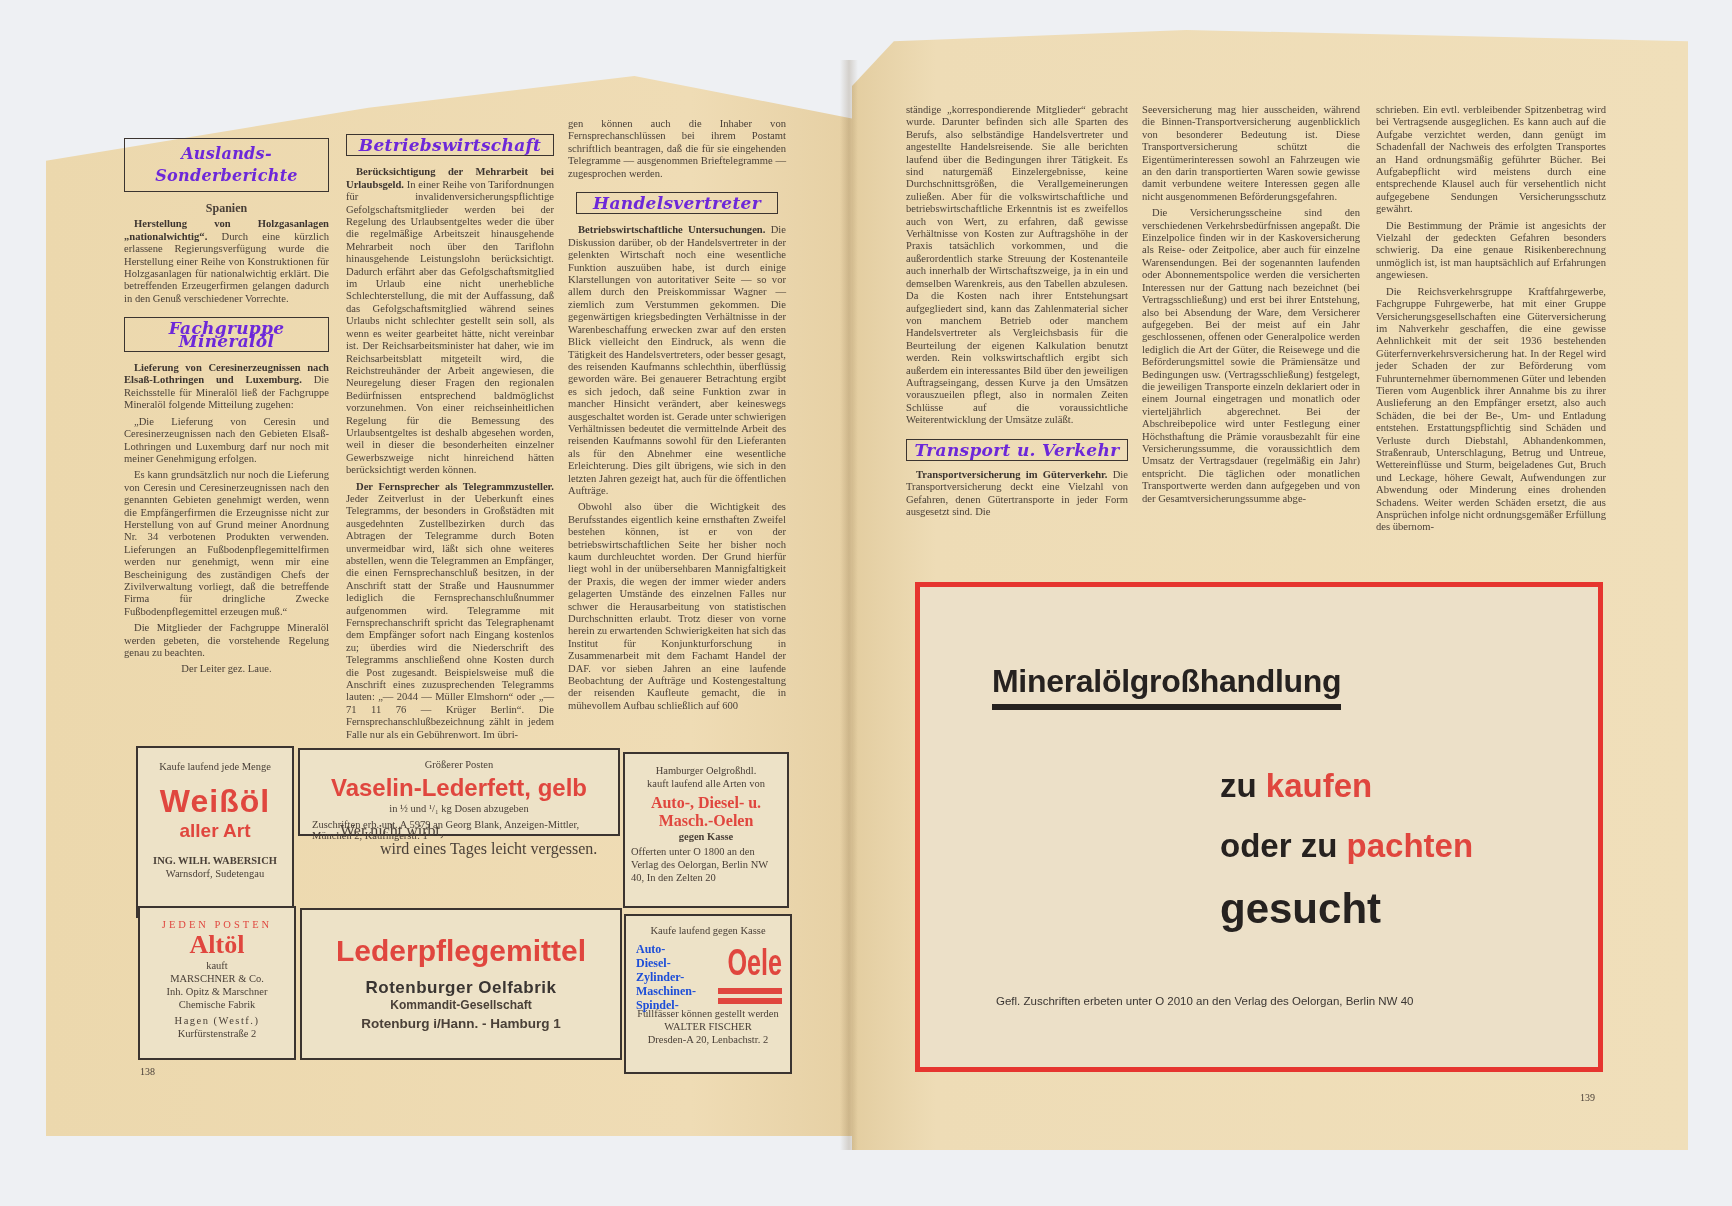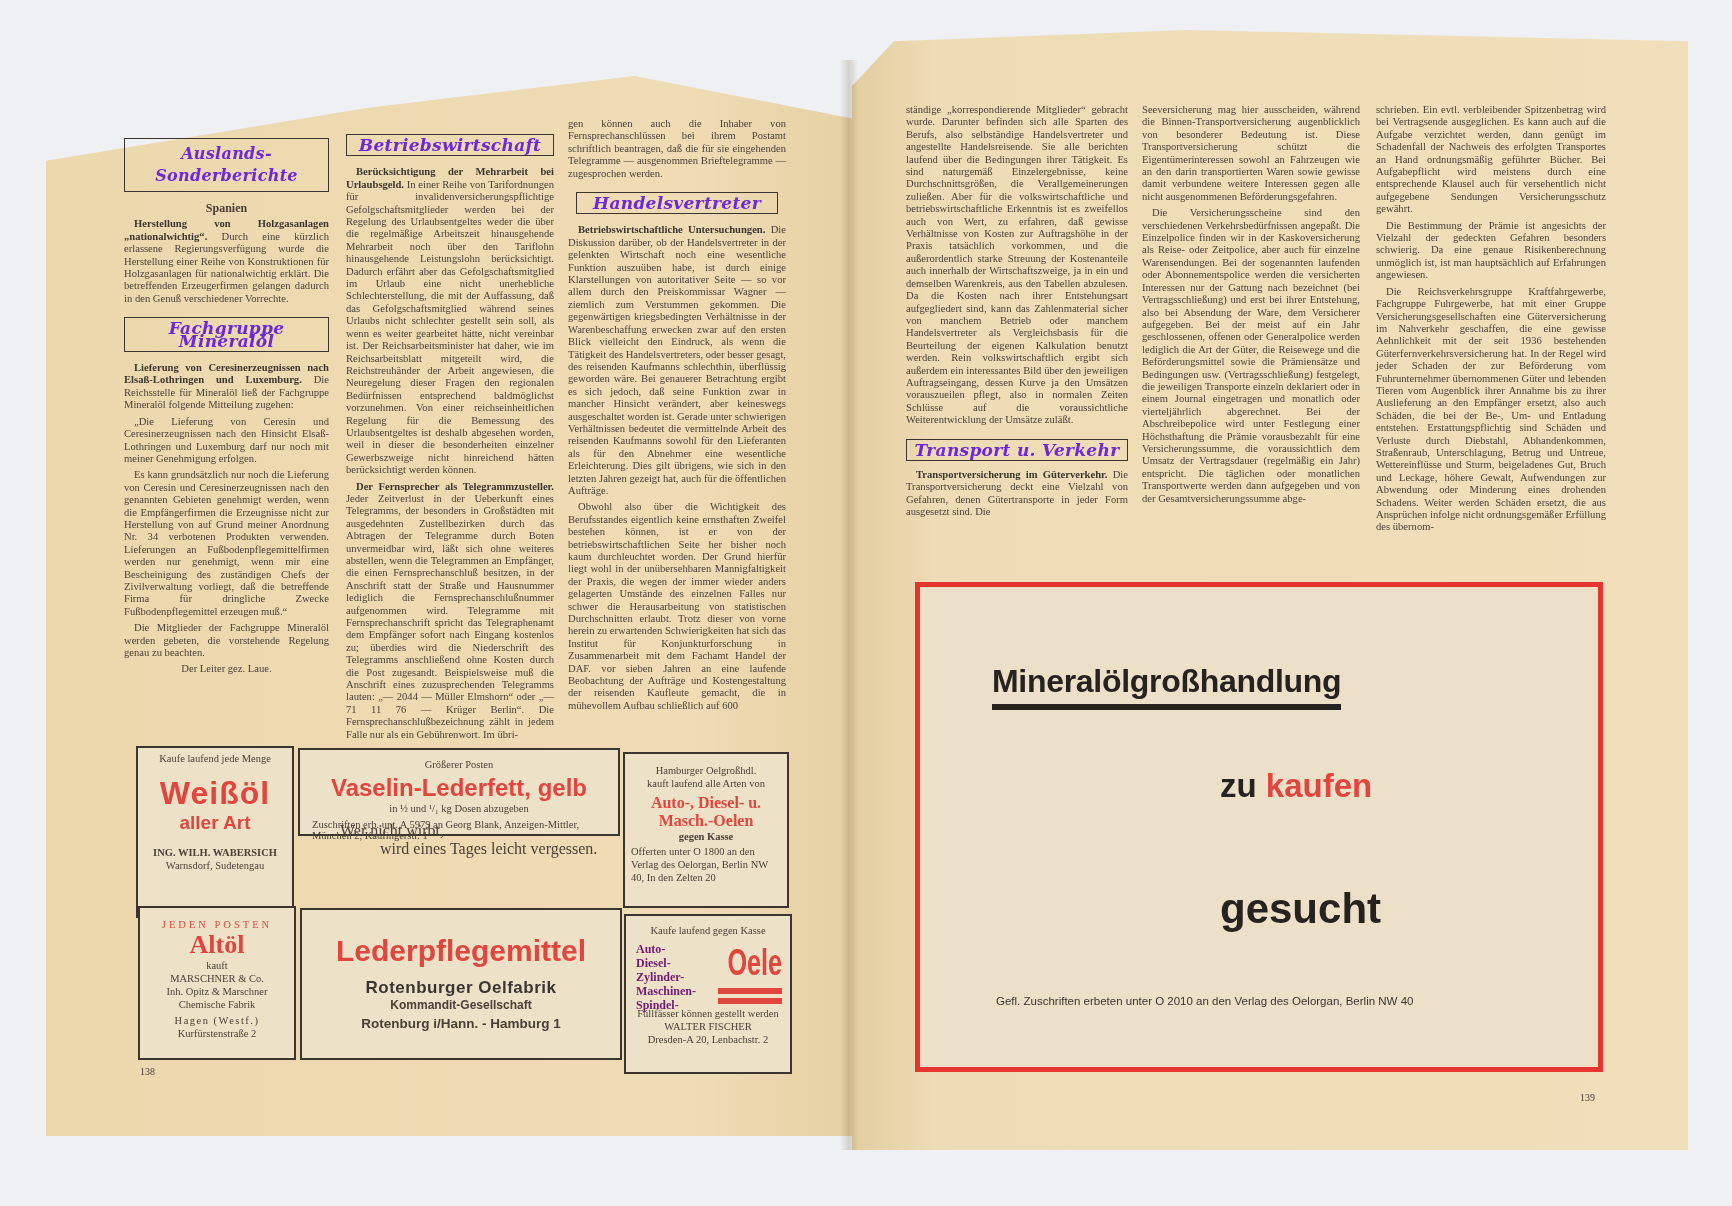--- a/index.html
+++ b/index.html
@@ -30,40 +30,40 @@
 <div class="page page-left"></div>
 <div class="page page-right"></div>
 <div class="gutter"></div>
 
 <div class="col" style="left:124px;top:132px;width:205px;">
   <div class="script-head" style="font-size:16px;line-height:22px;">Auslands-Sonderberichte</div>
   <div class="sub">Spanien</div>
   <p><span class="lead">Herstellung von Holzgasanlagen „nationalwichtig“.</span> <span>Durch eine kürzlich erlassene Regierungsverfügung wurde die Herstellung einer Reihe von Konstruktionen für Holzgasanlagen für nationalwichtig erklärt. Die betreffenden Erzeugerfirmen gelangen dadurch in den Genuß verschiedener Vorrechte.</span></p>
   <div class="script-head" style="font-size:17px;margin-top:12px;">Fachgruppe Mineralöl</div>
   <p><span class="lead">Lieferung von Ceresinerzeugnissen nach Elsaß-Lothringen und Luxemburg.</span> <span>Die Reichsstelle für Mineralöl ließ der Fachgruppe Mineralöl folgende Mitteilung zugehen:</span></p>
-  <p>„Die Lieferung von Ceresin und Ceresinerzeugnissen nach den Hinsicht Elsaß-Lothringen und Luxemburg darf nur noch mit meiner Genehmigung erfolgen.</p>
+  <p>„Die Lieferung von Ceresin und Ceresinerzeugnissen nach den Gebieten Elsaß-Lothringen und Luxemburg darf nur noch mit meiner Genehmigung erfolgen.</p>
   <p>Es kann grundsätzlich nur noch die Lieferung von Ceresin und Ceresinerzeugnissen nach den genannten Gebieten genehmigt werden, wenn die Empfängerfirmen die Erzeugnisse nicht zur Herstellung von auf Grund meiner Anordnung Nr. 34 verbotenen Produkten verwenden. Lieferungen an Fußbodenpflegemittelfirmen werden nur genehmigt, wenn mir eine Bescheinigung des zuständigen Chefs der Zivilverwaltung vorliegt, daß die betreffende Firma für dringliche Zwecke Fußbodenpflegemittel erzeugen muß.“</p>
   <p>Die Mitglieder der Fachgruppe Mineralöl werden gebeten, die vorstehende Regelung genau zu beachten.</p>
   <p class="sign">Der Leiter gez. Laue.</p>
 </div>
 
 <div class="col" style="left:346px;top:128px;width:208px;">
   <div class="script-head">Betriebswirtschaft</div>
   <p><span class="lead">Berücksichtigung der Mehrarbeit bei Urlaubsgeld.</span> <span>In einer Reihe von Tarifordnungen für invalidenversicherungspflichtige Gefolgschaftsmitglieder werden bei der Regelung des Urlaubsentgeltes weder die über die regelmäßige Arbeitszeit hinausgehende Mehrarbeit noch über den Tariflohn hinausgehende Leistungslohn berücksichtigt. Dadurch erfährt aber das Gefolgschaftsmitglied im Urlaub eine nicht unerhebliche Schlechterstellung, die mit der Auffassung, daß das Gefolgschaftsmitglied während seines Urlaubs nicht schlechter gestellt sein soll, als wenn es weiter gearbeitet hätte, nicht vereinbar ist. Der Reichsarbeitsminister hat daher, wie im Reichsarbeitsblatt mitgeteilt wird, die Reichstreuhänder der Arbeit angewiesen, die Neuregelung dieser Fragen den regionalen Bedürfnissen entsprechend baldmöglichst vorzunehmen. Von einer reichseinheitlichen Regelung für die Bemessung des Urlaubsentgeltes ist deshalb abgesehen worden, weil in dieser die besonderheiten einzelner Gewerbszweige nicht hinreichend hätten berücksichtigt werden können.</span></p>
   <p><span class="lead">Der Fernsprecher als Telegrammzusteller.</span> <span>Jeder Zeitverlust in der Ueberkunft eines Telegramms, der besonders in Großstädten mit ausgedehnten Zustellbezirken durch das Abtragen der Telegramme durch Boten unvermeidbar wird, läßt sich ohne weiteres abstellen, wenn die Telegrammen an Empfänger, die einen Fernsprechanschluß besitzen, in der Anschrift statt der Straße und Hausnummer lediglich die Fernsprechanschlußnummer aufgenommen wird. Telegramme mit Fernsprechanschrift spricht das Telegraphenamt dem Empfänger sofort nach Eingang kostenlos zu; überdies wird die Niederschrift des Telegramms anschließend ohne Kosten durch die Post zugesandt. Beispielsweise muß die Anschrift eines zuzusprechenden Telegramms lauten: „— 2044 — Müller Elmshorn“ oder „— 71 11 76 — Krüger Berlin“. Die Fernsprechanschlußbezeichnung zählt in jedem Falle nur als ein Gebührenwort. Im übri-</span></p>
 </div>
 
 <div class="col" style="left:568px;top:118px;width:218px;">
   <p style="text-indent:0;">gen können auch die Inhaber von Fernsprechanschlüssen bei ihrem Postamt schriftlich beantragen, daß die für sie eingehenden Telegramme — ausgenommen Brieftelegramme — zugesprochen werden.</p>
   <div class="script-head" style="margin:12px 8px 10px;">Handelsvertreter</div>
   <p><span class="lead">Betriebswirtschaftliche Untersuchungen.</span> <span>Die Diskussion darüber, ob der Handelsvertreter in der gelenkten Wirtschaft noch eine wesentliche Funktion auszuüben habe, ist durch einige Klarstellungen von autoritativer Seite — so vor allem durch den Preiskommissar Wagner — ziemlich zum Verstummen gekommen. Die gegenwärtigen kriegsbedingten Verhältnisse in der Warenbeschaffung erwecken zwar auf den ersten Blick vielleicht den Eindruck, als wenn die Tätigkeit des Handelsvertreters, oder besser gesagt, des reisenden Kaufmanns schlechthin, überflüssig geworden wäre. Bei genauerer Betrachtung ergibt es sich jedoch, daß seine Funktion zwar in mancher Hinsicht verändert, aber keineswegs ausgeschaltet worden ist. Gerade unter schwierigen Verhältnissen bedeutet die vermittelnde Arbeit des reisenden Kaufmanns sowohl für den Lieferanten als für den Abnehmer eine wesentliche Erleichterung. Dies gilt übrigens, wie sich in den letzten Jahren gezeigt hat, auch für die öffentlichen Aufträge.</span></p>
   <p>Obwohl also über die Wichtigkeit des Berufsstandes eigentlich keine ernsthaften Zweifel bestehen können, ist er von der betriebswirtschaftlichen Seite her bisher noch kaum durchleuchtet worden. Der Grund hierfür liegt wohl in der unübersehbaren Mannigfaltigkeit der Praxis, die wegen der immer wieder anders gelagerten Umstände des einzelnen Falles nur schwer die Herausarbeitung von statistischen Durchschnitten erlaubt. Trotz dieser von vorne herein zu erwartenden Schwierigkeiten hat sich das Institut für Konjunkturforschung in Zusammenarbeit mit dem Fachamt Handel der DAF. vor sieben Jahren an eine laufende Beobachtung der Aufträge und Kostengestaltung der reisenden Kaufleute gemacht, die in mühevollem Aufbau schließlich auf 600</p>
 </div>
 
-<div class="ad" style="left:136px;top:746px;width:158px;height:172px;padding-top:4px;">
+<div class="ad" style="left:136px;top:746px;width:158px;height:172px;padding-top:12px;">
   <div class="small">Kaufe laufend jede Menge</div>
   <div class="sans red" style="font-size:32px;font-weight:bold;margin-top:10px;letter-spacing:1px;">Weißöl</div>
   <div class="sans red" style="font-size:19px;font-weight:bold;">aller Art</div>
   <div class="small" style="margin-top:12px;font-weight:bold;">ING. WILH. WABERSICH</div>
   <div class="small">Warnsdorf, Sudetengau</div>
 </div>
 
 <div class="ad" style="left:298px;top:748px;width:322px;height:88px;padding:8px 12px 0;">
   <div class="small">Größerer Posten</div>
   <div class="sans red" style="font-size:24px;font-weight:bold;margin-top:3px;">Vaselin-Lederfett, gelb</div>
@@ -98,21 +98,21 @@
 
 <div class="ad" style="left:300px;top:908px;width:322px;height:152px;padding-top:24px;">
   <div class="sans red" style="font-size:30px;font-weight:bold;">Lederpflegemittel</div>
   <div class="sans" style="font-size:17px;font-weight:900;color:#3a3532;margin-top:10px;letter-spacing:0.5px;">Rotenburger Oelfabrik</div>
   <div class="sans" style="font-size:12px;font-weight:bold;">Kommandit-Gesellschaft</div>
   <div class="sans" style="font-size:13.5px;font-weight:900;margin-top:4px;">Rotenburg i/Hann. - Hamburg 1</div>
 </div>
 
 <div class="ad" style="left:624px;top:914px;width:168px;height:160px;padding:8px 6px 0;">
   <div class="small">Kaufe laufend gegen Kasse</div>
-  <div style="position:absolute;left:10px;top:26px;text-align:left;line-height:14px;font-size:12px;font-weight:bold;color:#701a75;">
+  <div style="position:absolute;left:10px;top:26px;text-align:left;line-height:14px;font-size:12px;font-weight:bold;color:#1d4ed8;">
     <div>Auto-</div>
     <div>Diesel-</div>
     <div>Zylinder-</div>
     <div>Maschinen-</div>
     <div>Spindel-</div>
   </div>
   <div class="sans red" style="position:absolute;right:8px;top:26px;font-size:36px;font-weight:bold;transform:scaleX(0.7);transform-origin:right;">Oele</div>
   <div style="position:absolute;right:8px;top:72px;width:64px;height:6px;background:#e0463e;box-shadow:0 10px 0 #e0463e;"></div>
   <div class="small" style="margin-top:70px;">Füllfässer können gestellt werden</div>
   <div class="small">WALTER FISCHER</div>
@@ -134,17 +134,18 @@
 
 <div class="col" style="left:1376px;top:104px;width:230px;">
   <p style="text-indent:0;">schrieben. Ein evtl. verbleibender Spitzenbetrag wird bei Vertragsende ausgeglichen. Es kann auch auf die Aufgabe verzichtet werden, dann genügt im Schadenfall der Nachweis des erfolgten Transportes an Hand ordnungsmäßig geführter Bücher. Bei Aufgabepflicht wird meistens durch eine entsprechende Klausel auch für versehentlich nicht aufgegebene Sendungen Versicherungsschutz gewährt.</p>
   <p>Die Bestimmung der Prämie ist angesichts der Vielzahl der gedeckten Gefahren besonders schwierig. Da eine genaue Risikenberechnung unmöglich ist, ist man hauptsächlich auf Erfahrungen angewiesen.</p>
   <p>Die Reichsverkehrsgruppe Kraftfahrgewerbe, Fachgruppe Fuhrgewerbe, hat mit einer Gruppe Versicherungsgesellschaften eine Güterversicherung im Nahverkehr geschaffen, die eine gewisse Aehnlichkeit mit der seit 1936 bestehenden Güterfernverkehrsversicherung hat. In der Regel wird jeder Schaden der zur Beförderung vom Fuhrunternehmer übernommenen Güter und lebenden Tieren vom Augenblick ihrer Annahme bis zu ihrer Auslieferung an den Empfänger ersetzt, also auch Schäden, die bei der Be-, Um- und Entladung entstehen. Erstattungspflichtig sind Schäden und Verluste durch Diebstahl, Abhandenkommen, Straßenraub, Unterschlagung, Betrug und Untreue, Wettereinflüsse und Sturm, beigeladenes Gut, Bruch und Leckage, höhere Gewalt, Aufwendungen zur Abwendung oder Minderung eines drohenden Schadens. Weiter werden Schäden ersetzt, die aus Ansprüchen infolge nicht ordnungsgemäßer Erfüllung des übernom-</p>
 </div>
 
 <div class="bigad">
   <div class="head">Mineralölgroßhandlung</div>
   <div class="line" style="top:180px;"><span>zu </span><span class="red">kaufen</span></div>
+  <div class="line" style="top:240px;"><span>oder zu </span><span class="red">pachten</span></div>
   <div class="line red" style="top:298px;font-size:42px;">gesucht</div>
   <div class="foot">Gefl. Zuschriften erbeten unter O 2010 an den Verlag des Oelorgan, Berlin NW 40</div>
 </div>
 
 <div class="pagenum" style="left:1580px;top:1092px;">139</div>
 
 </body></html>

